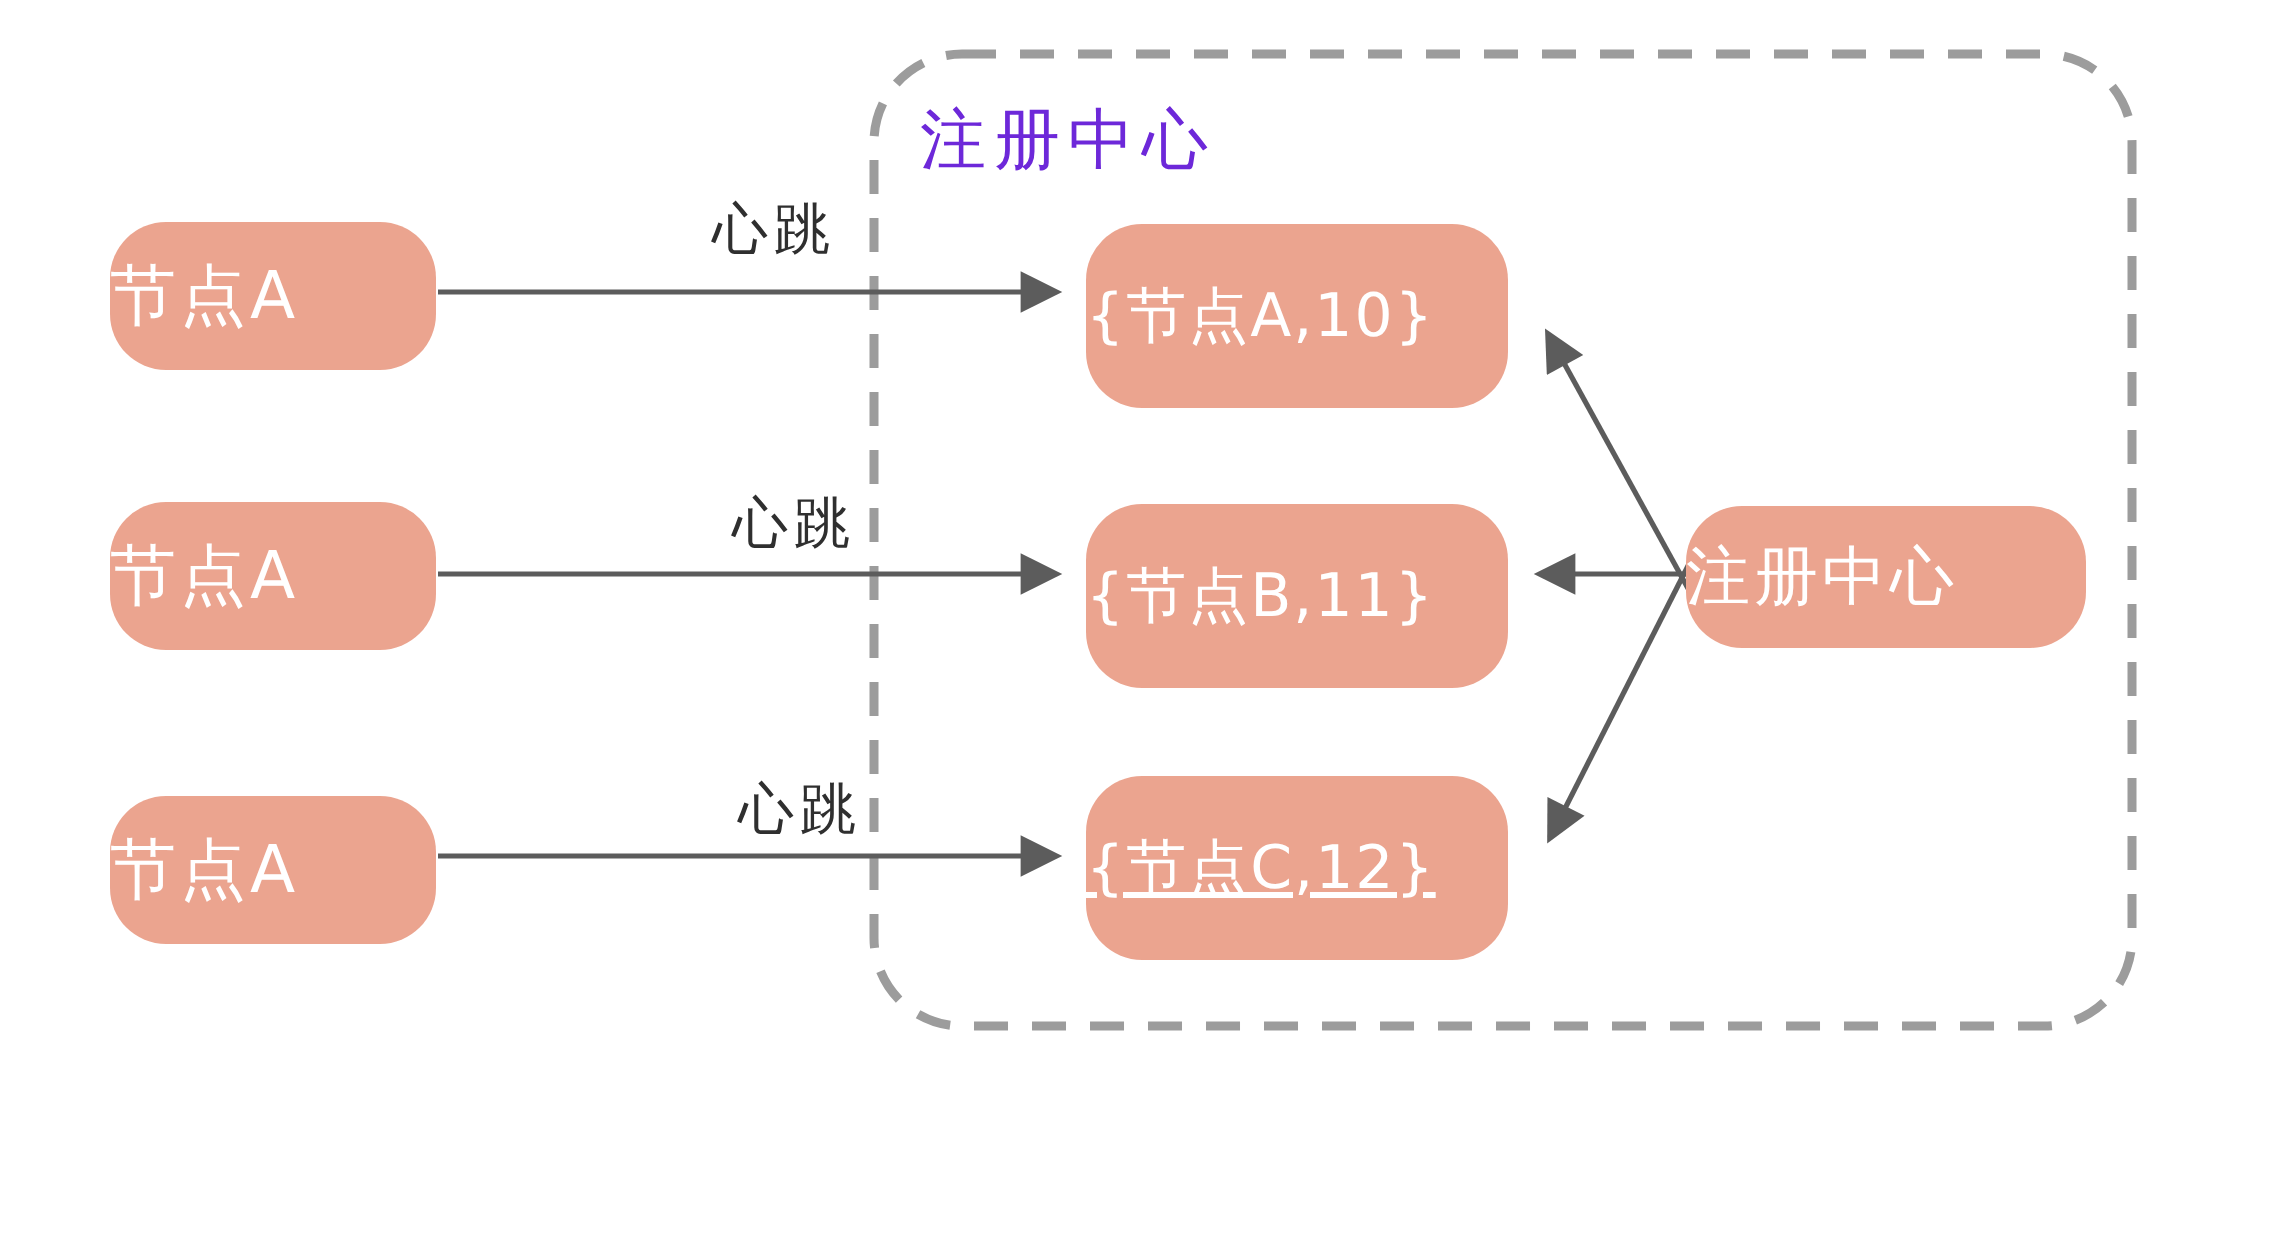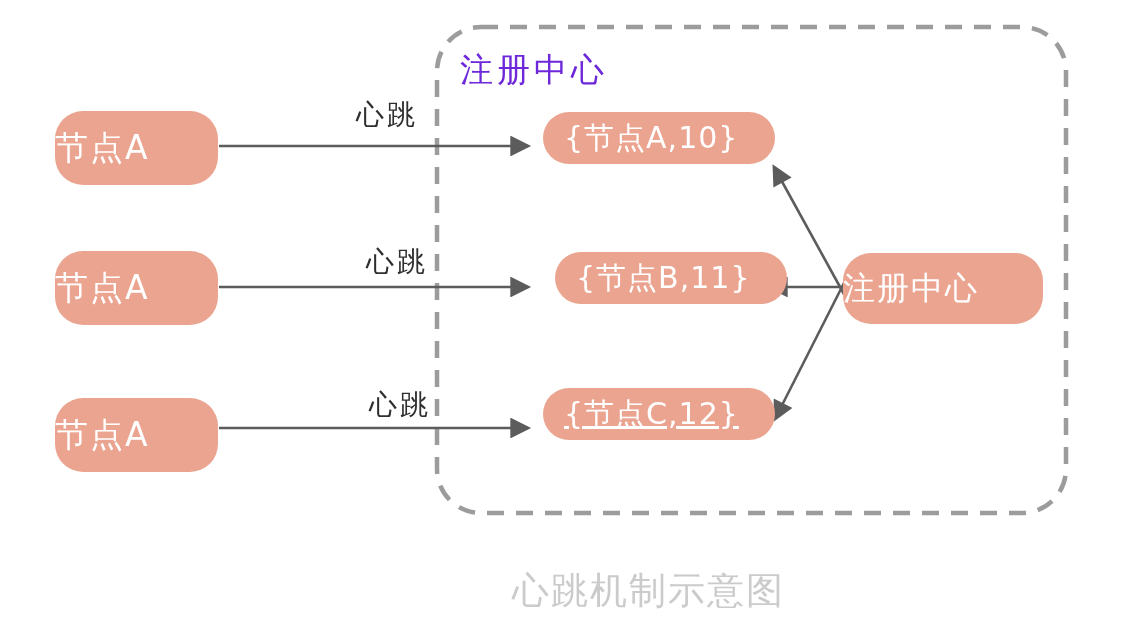--- a/index.html
+++ b/index.html
@@ -38,27 +38,26 @@
     width: 163px;
     height: 74px;
     font-size: 33px;
   }
   .node-box.n1 { top: 111px; }
   .node-box.n2 { top: 251px; }
   .node-box.n3 { top: 398px; }
   .entry-box {
     left: 543px;
     width: 211px;
-    height: 52px;
+    height: 92px;
     font-size: 30px;
     letter-spacing: 1px;
-    padding-left: 21px;
   }
   .entry-box.e1 { top: 112px; }
-  .entry-box.e2 { top: 252px; margin-left: 12px; }
+  .entry-box.e2 { top: 252px; }
   .entry-box.e3 { top: 388px; text-decoration: underline; }
   .detector-box {
     left: 843px;
     top: 253px;
     width: 200px;
     height: 71px;
     font-size: 32px;
   }
   .hb-label {
     position: absolute;
@@ -139,15 +138,14 @@
     <span>{节点B,11}</span>
   </div>
   <div class="box entry-box e3">
     <span>{节点C,12}</span>
   </div>
 
   <div class="box detector-box">
     <span>注册中心</span>
   </div>
 
-  <div class="caption">心跳机制示意图</div>
 
 </div>
 
 </body></html>

